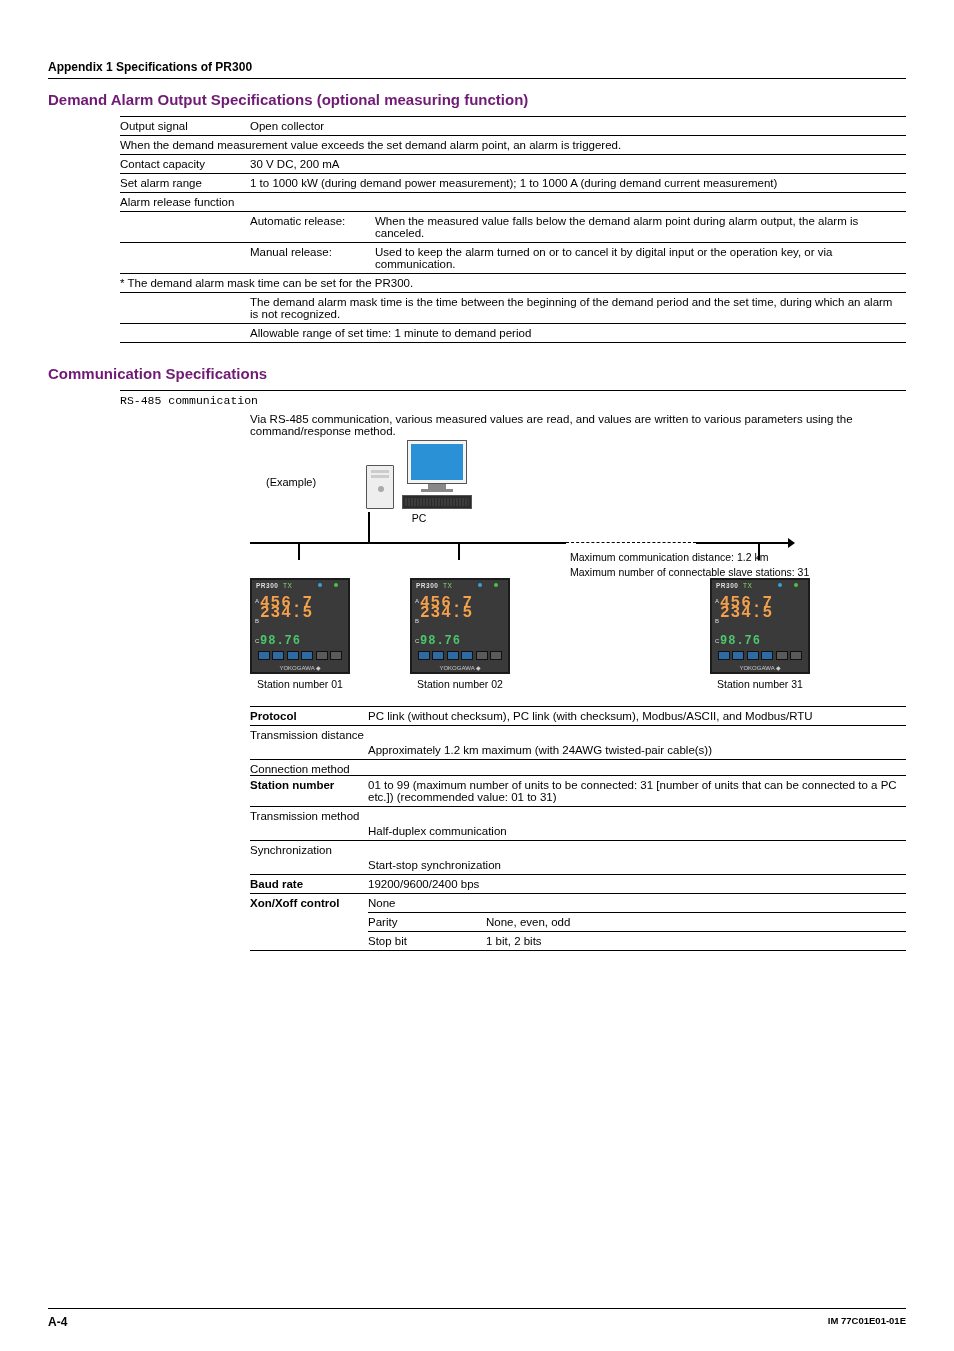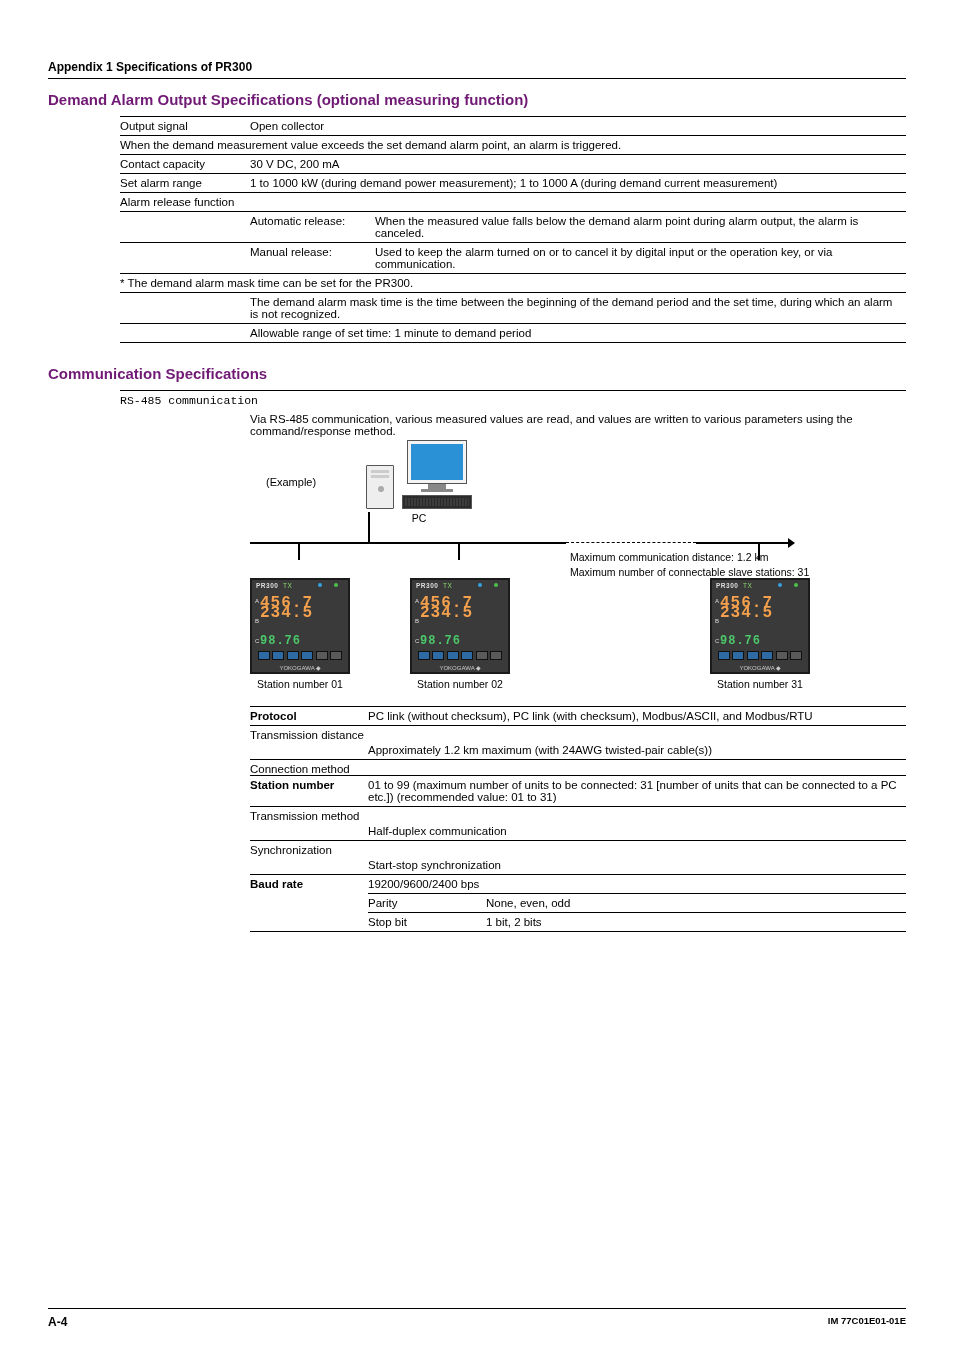--- a/index.html
+++ b/index.html
@@ -306,20 +306,24 @@
         </tr>
     <tr class="noborder">
           <td class="clab" style="border:none;"></td>
           <td colspan="2" style="border:none;margin-left:20px;">Start-stop synchronization</td>
         </tr>
     <tr>
       <td class="clab">Baud rate</td>
       <td colspan="2">19200/9600/2400 bps</td>
     </tr>
     <tr>
+      <td class="clab">Xon/Xoff control</td>
+      <td colspan="2">None</td>
+    </tr>
+    <tr>
       <td class="clab" style="border-top:none;"></td>
       <td class="csublab">Parity</td>
       <td>None, even, odd</td>
     </tr>
     <tr>
       <td class="clab" style="border-top:none;"></td>
       <td class="csublab">Stop bit</td>
       <td>1 bit, 2 bits</td>
     </tr>
   </tbody>

